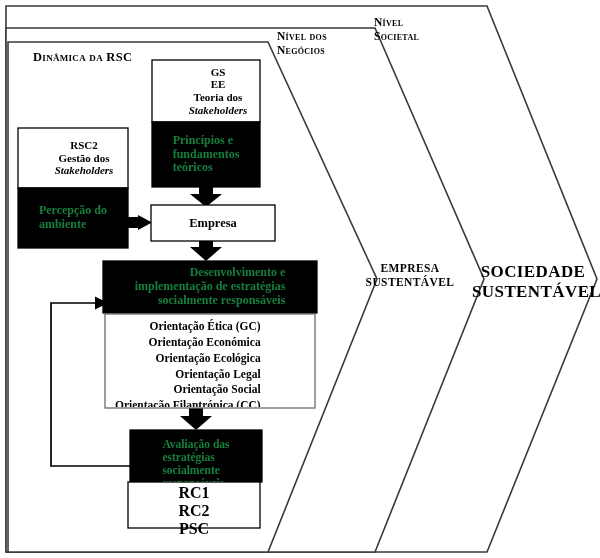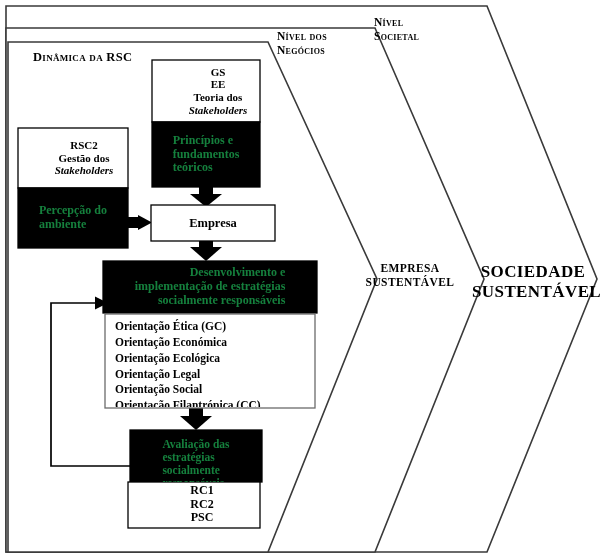--- a/index.html
+++ b/index.html
@@ -52,21 +52,21 @@
     color: #000;
   }
   .box-text.white { color: #15803d; }
   .box-text .ital { font-style: italic; font-weight: bold; }
 
   .list-text {
     position: absolute;
     font-weight: bold;
     line-height: 1.38;
     color: #000;
-    text-align: left;
+    text-align: right;
   }
   .clip-box { overflow: hidden; }
 </style>
 </head>
 <body>
 
 <div id="diagram-root">
 
   <svg id="diagram-svg" viewBox="0 0 600 558">
 
@@ -182,19 +182,19 @@
 
   <div class="clip-box" style="position:absolute; left:130px; top:431px; width:132px; height:51px;">
     <div class="box-text white" style="left:0px; top:0px; width:132px; height:66px; font-size:11.5px;align-items:center;">
       <span style="white-space:pre-line;">Avaliação das
 estratégias
 socialmente
 responsáveis</span>
     </div>
   </div>
 
-  <div class="box-text" style="left:128px; top:484px; width:132px; height:40px; justify-content:space-between; font-size:12px;padding-left:8px;">
+  <div class="box-text" style="left:128px; top:484px; width:132px; height:40px; justify-content:space-between; font-size:16px;">
     <span>RC1</span>
     <span>RC2</span>
     <span>PSC</span>
   </div>
 
 </div>
 
 </body></html>

